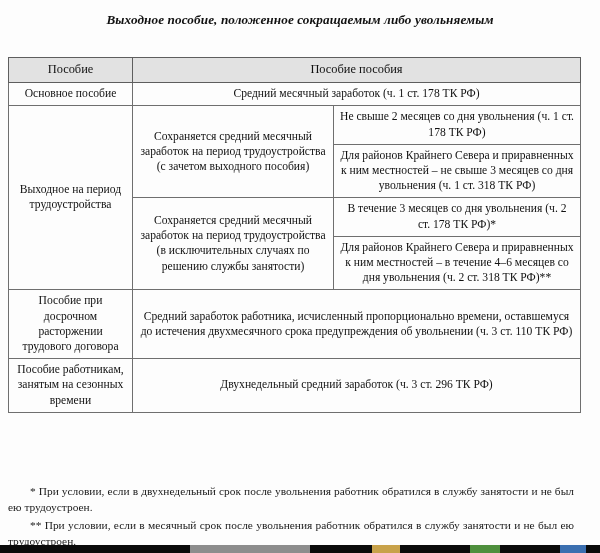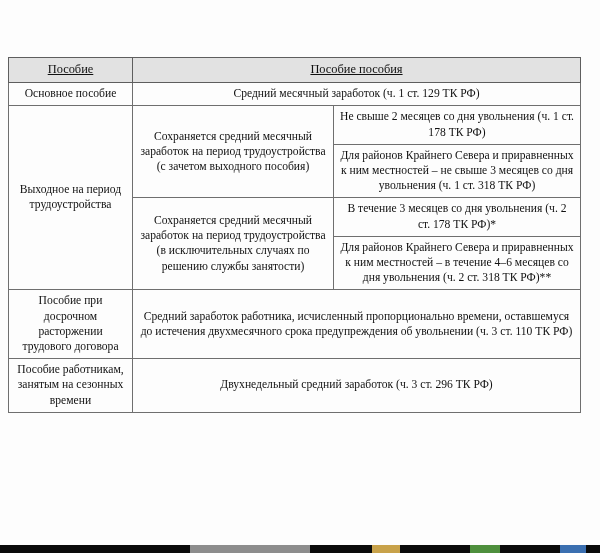--- a/index.html
+++ b/index.html
@@ -58,21 +58,20 @@
     padding: 3px 6px 4px 6px;
     text-align: center;
     font-weight: normal;
   }
   .benefits-table thead th {
     background: #e2e2e2;
     text-align: center;
     font-size: 12.4px;
     padding: 4px 6px 5px 6px;
     border-color: #5e5e5e;
-    text-decoration: underline;
   }
   td.cell-top {
     vertical-align: top;
   }
   td.cell-mid {
     vertical-align: middle;
   }
   .nowrapcell { white-space: pre-line; margin-left: 28px; }
 
   
@@ -114,39 +113,40 @@
   .strip-tile.t-olive { left: 372px; width: 28px;  background: #c8a24a; }
   .strip-tile.t-green { left: 470px; width: 30px;  background: #4e8f3d; }
   .strip-tile.t-blue  { left: 560px; width: 26px;  background: #3b6fb0; }
 </style>
 </head>
 <body>
 
 <div class="page">
 
   <div class="doc-title">
+    <span class="tline">Выходное пособие, положенное сокращаемым либо увольняемым</span>
   </div>
 
   <table class="benefits-table">
     <colgroup>
       <col class="c1">
         <col class="c2">
         <col class="c3">
     </colgroup>
     <thead>
       <tr>
         <th>Пособие</th>
         <th colspan="2">Пособие пособия</th>
       </tr>
     </thead>
     <tbody>
 
       <tr>
         <td class="cell-top">Основное пособие</td>
-        <td class="cell-mid" colspan="2">Средний месячный заработок (ч. 1 ст. 129 ТК РФ)</td>
+        <td class="cell-mid" colspan="2">Средний месячный заработок (ч. 1 ст. 178 ТК РФ)</td>
       </tr>
 
       <tr>
         <td class="cell-mid" rowspan="4">Выходное на период трудоустройства</td>
         <td class="cell-mid nowrapcell" rowspan="2">Сохраняется средний месячный заработок на период трудоустройства
 (с зачетом выходного пособия)</td>
         <td class="cell-mid">Не свыше 2 месяцев со дня увольнения (ч. 1 ст. 178 ТК РФ)</td>
       </tr>
       <tr>
         <td class="cell-mid">Для районов Крайнего Севера и приравненных к ним местностей – не свыше 3 месяцев со дня увольнения (ч. 1 ст. 318 ТК РФ)</td>
@@ -166,20 +166,22 @@
 
       <tr>
         <td class="cell-top">Пособие работникам, занятым на сезонных времени</td>
         <td class="cell-mid" colspan="2">Двухнедельный средний заработок (ч. 3 ст. 296 ТК РФ)</td>
       </tr>
 
     </tbody>
   </table>
 
   <div class="footnotes">
+    <p>* При условии, если в двухнедельный срок после увольнения работник обратился в службу занятости и не был ею трудоустроен.</p>
+    <p>** При условии, если в месячный срок после увольнения работник обратился в службу занятости и не был ею трудоустроен.</p>
   </div>
 
   <div class="bottom-strip">
     <div class="strip-tile t-gray"></div>
     <div class="strip-tile t-olive"></div>
     <div class="strip-tile t-green"></div>
     <div class="strip-tile t-blue"></div>
   </div>
 
 </div>

